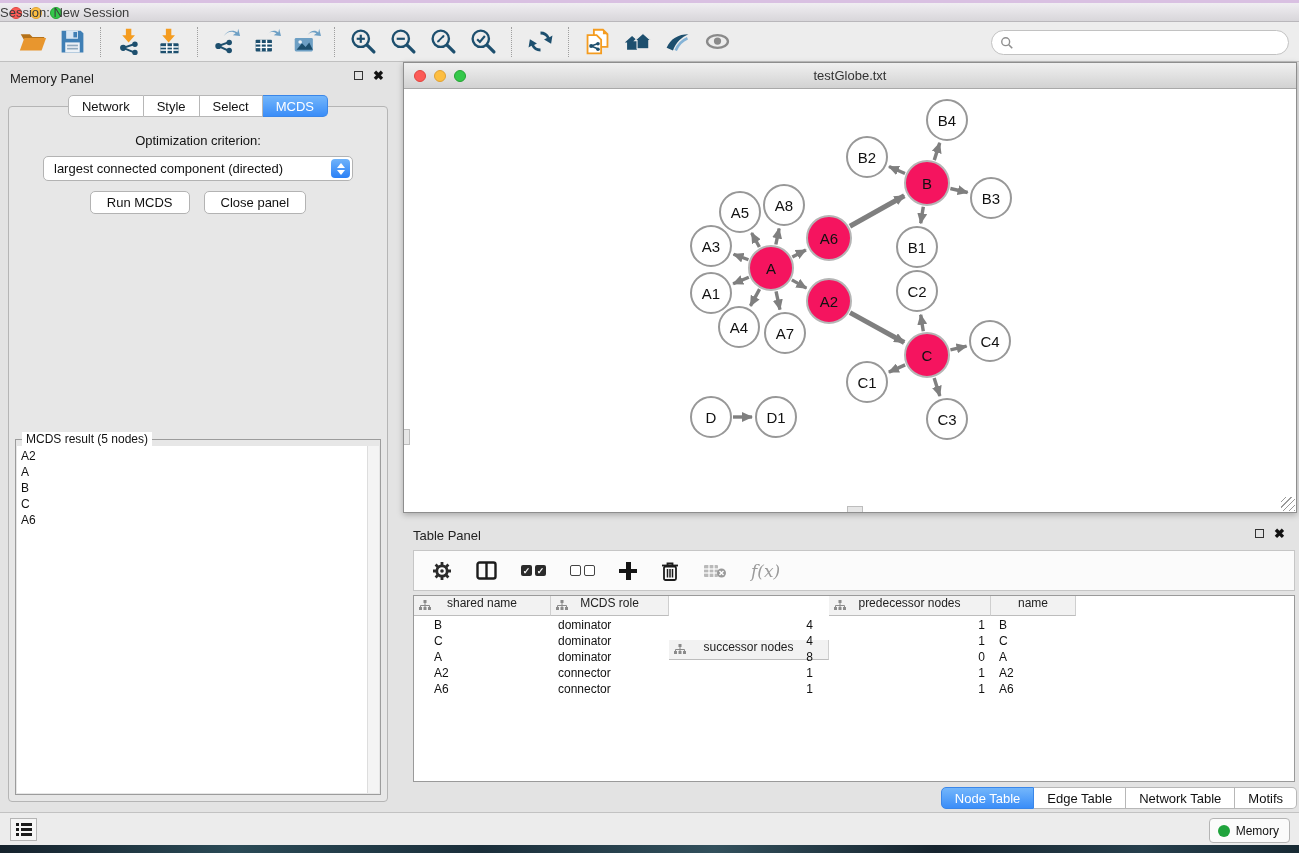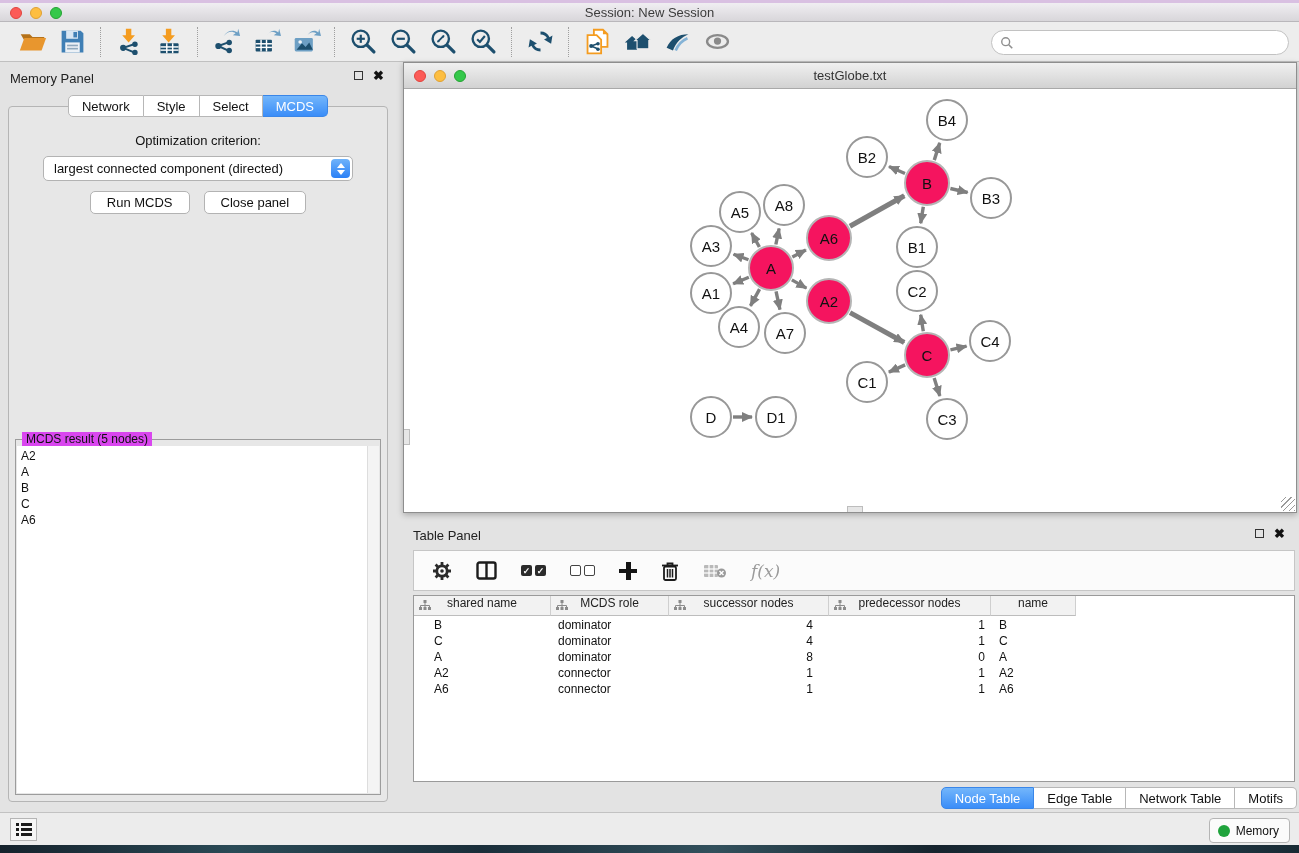--- a/index.html
+++ b/index.html
@@ -14,21 +14,21 @@
     position:absolute; left:0; top:0; width:1299px; height:22px;
     background:linear-gradient(#f0eef2,#d8d6da);
     border-top:3px solid #d9c0e2; border-bottom:1px solid #b9b7bb;
   }
   .traffic { position:absolute; left:10px; top:4px; display:flex; gap:8px; }
   .tl { width:12px; height:12px; border-radius:50%; }
   .tl.red{ background:#fc5b57; border:1px solid #e0443e;}
   .tl.yel{ background:#fdbe41; border:1px solid #dfa133;}
   .tl.grn{ background:#34c84a; border:1px solid #24a333;}
   .titlebar .title {
-    position:absolute; left:0; right:0; top:2px; text-align:center;
+    position:absolute; left:0; right:0; top:2px; 
     font-size:13px; color:#3c3c3c;
   }
   
   .toolbar {
     position:absolute; left:0; top:22px; width:1299px; height:40px;
     background:#ededed; border-bottom:1px solid #c0c0c0;
     display:flex; align-items:center; padding-left:12px;
   }
   .tbtn { width:40px; height:34px; display:flex; align-items:center; justify-content:center; cursor:default; }
   .tbtn svg { width:29px; height:29px; }
@@ -82,21 +82,21 @@
   .btn-row { position:absolute; left:0; right:0; top:84px; display:flex; justify-content:center; gap:14px; }
   .pushbtn {
     height:23px; padding:8px 16px; background:#fff; border:1px solid #b3b3b3; border-radius:5px;
     font-size:13px; color:#111; display:flex; align-items:center;
   }
   .result-box {
     position:absolute; left:6px; right:6px; top:332px; bottom:6px;
     border:1px solid #9c9c9c;
   }
   .result-legend {
-    position:absolute; left:6px; top:-8px; background:#d946ef; padding:0 4px;
+    position:absolute; left:6px; top:-8px; background:#ffffff; padding:0 4px;
     font-size:12px; color:#111;text-align:right;
   }
   .result-list {
     position:absolute; left:1px; right:13px; top:6px; bottom:1px; background:#fff;
     font-size:12px; color:#111; padding:2px 0 0 4px; line-height:16px; overflow:hidden;
   }
   .result-scroll {
     position:absolute; right:1px; top:6px; bottom:1px; width:12px;
     background:#f4f4f4; border-left:1px solid #ddd;
   }
@@ -546,21 +546,21 @@
                   <g stroke="#8a8a8a" stroke-width="1">
                     <line x1="6" y1="3" x2="6" y2="5.5"></line>
                     <line x1="1.5" y1="5.5" x2="10.5" y2="5.5"></line>
                     <line x1="1.5" y1="5.5" x2="1.5" y2="7"></line>
                     <line x1="10.5" y1="5.5" x2="10.5" y2="7"></line>
                     <line x1="6" y1="5.5" x2="6" y2="7"></line>
                   </g>
                 </svg></span>
               <span>MCDS role</span>
             </div>
-            <div class="th" style="width: 160px;">
+            <div class="th" style="width: 160px; margin-top: 44px;">
               <span class="colicon"><svg width="12" height="11" viewBox="0 0 12 11">
                   <g fill="#8a8a8a">
                     <rect x="4.5" y="0" width="3" height="3"></rect>
                     <rect x="0" y="7" width="3" height="3"></rect>
                     <rect x="4.5" y="7" width="3" height="3"></rect>
                     <rect x="9" y="7" width="3" height="3"></rect>
                   </g>
                   <g stroke="#8a8a8a" stroke-width="1">
                     <line x1="6" y1="3" x2="6" y2="5.5"></line>
                     <line x1="1.5" y1="5.5" x2="10.5" y2="5.5"></line>

